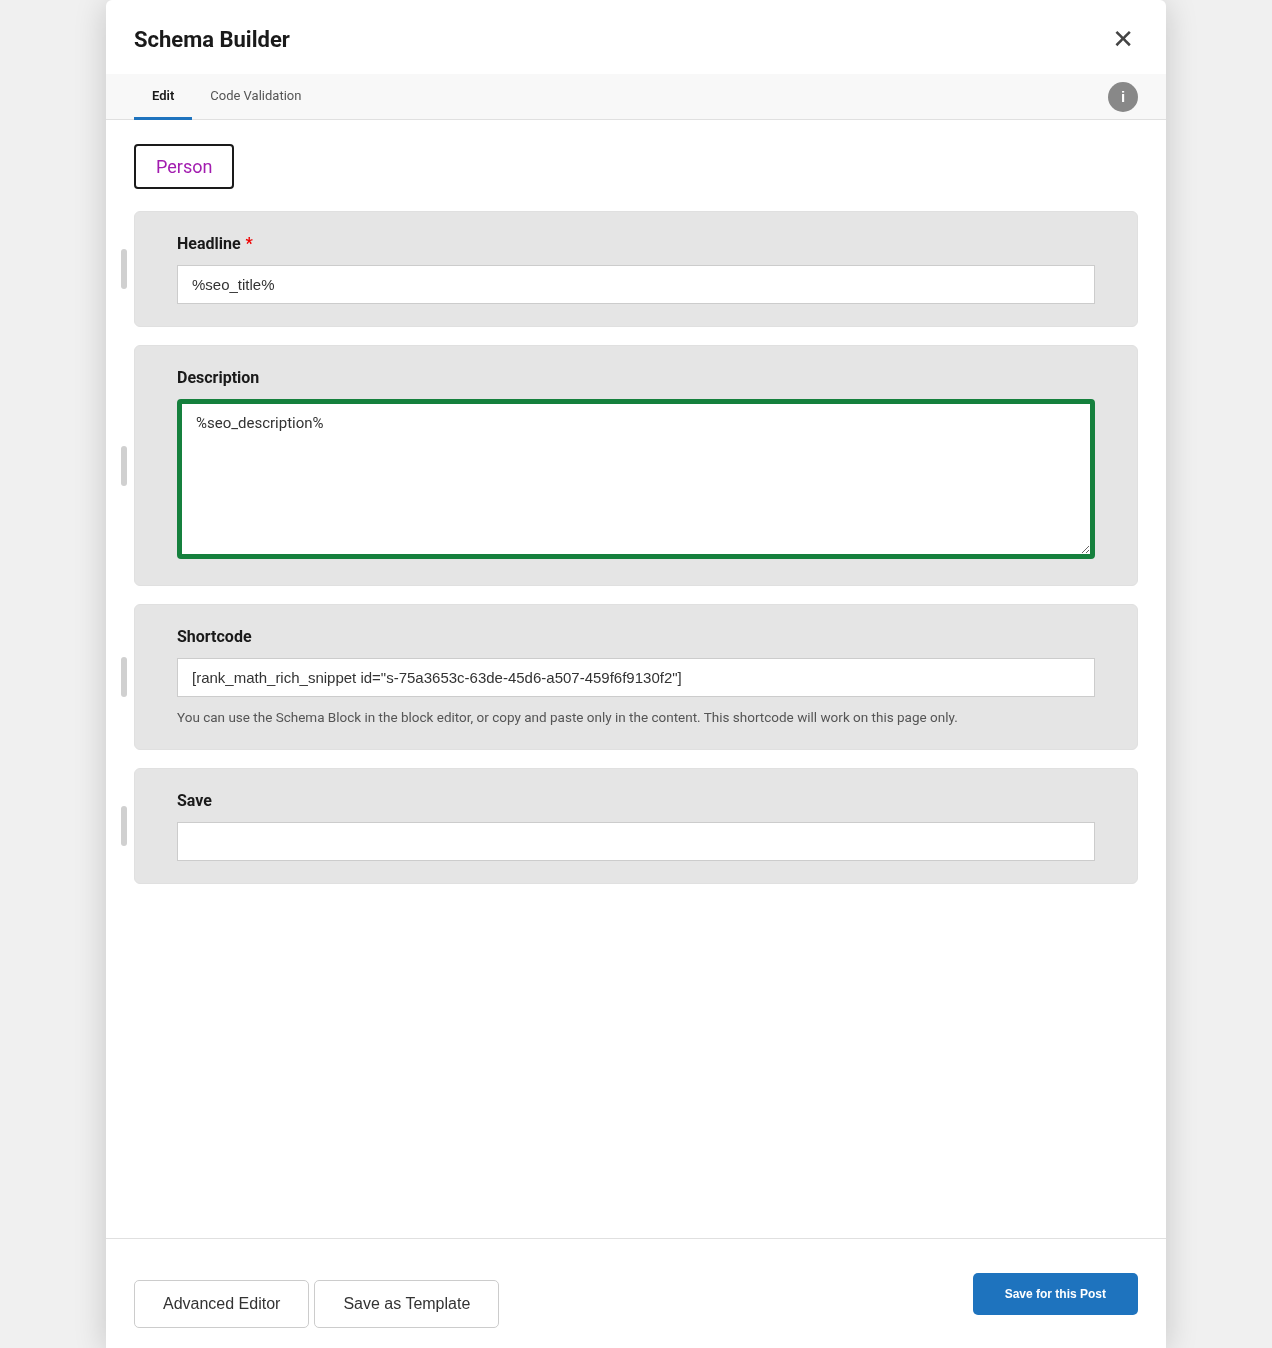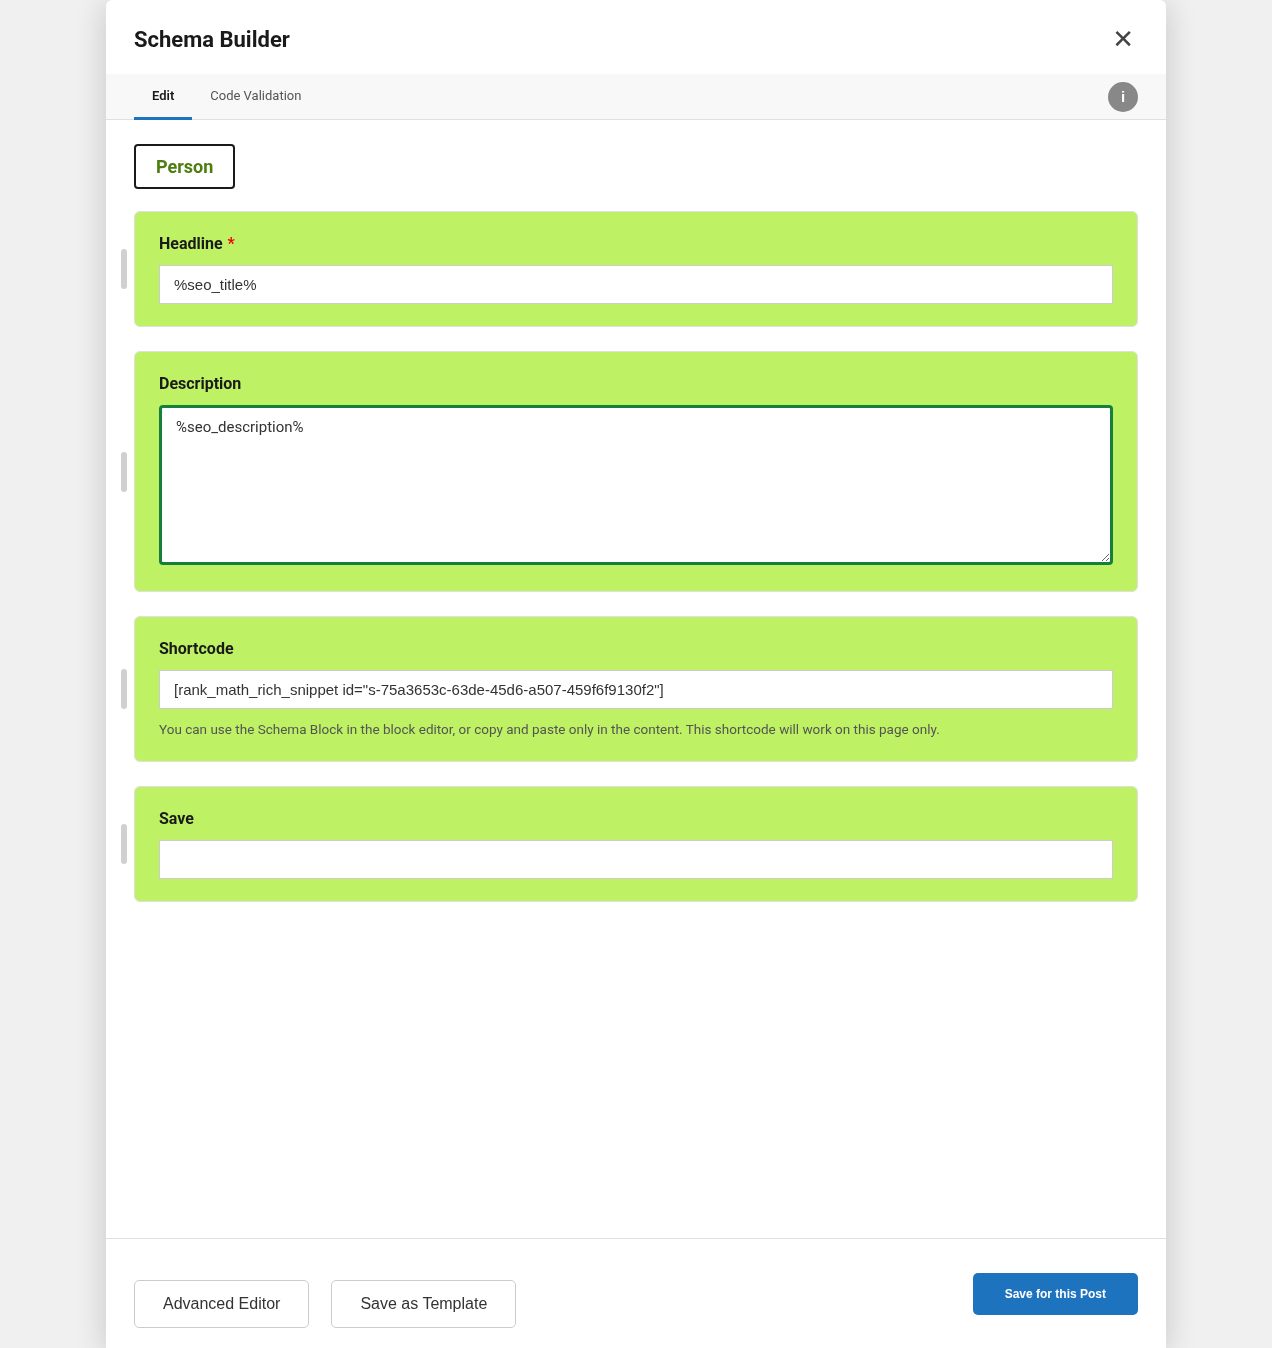--- a/index.html
+++ b/index.html
@@ -110,33 +110,33 @@
       overflow-y: auto;
     }
 
     
     .schema-type-badge {
       display: inline-block;
       border: 2px solid #1a1a1a;
       border-radius: 4px;
       padding: 10px 20px;
       font-size: 18px;
-      font-weight: 700;
-      color: #4d7c0f;
+      font-weight: 400;
+      color: #a21caf;
       margin-bottom: 22px;
       background: #fff;
     }
 
     
     .field-section {
-      background: #bef264;
+      background: #e5e5e5;
       border: 1px solid #e0e0e0;
       border-radius: 6px;
-      padding: 22px 24px;
-      margin-bottom: 24px;
+      padding: 22px 42px;
+      margin-bottom: 18px;
       position: relative;
     }
 
     .field-label {
       font-size: 16px;
       font-weight: 700;
       color: #1a1a1a;
       margin-bottom: 12px;
       display: flex;
       align-items: center;
@@ -155,21 +155,21 @@
       border-radius: 0;
       font-size: 15px;
       color: #333;
       background: #fff;
       outline: none;
     }
 
     .field-textarea {
       width: 100%;
       padding: 10px 14px;
-      border: 3px solid #15803d;
+      border: 5px solid #15803d;
       border-radius: 4px;
       font-size: 15px;
       color: #333;
       background: #fff;
       resize: vertical;
       min-height: 160px;
       outline: none;
       font-family: inherit;
     }
 
@@ -199,21 +199,21 @@
       align-items: center;
       justify-content: space-between;
       padding: 20px 28px;
       border-top: 1px solid #e0e0e0;
       background: #fff;
       margin-top: auto;
     }
 
     .footer-left {
       display: flex;
-      gap: 22px;
+      gap: 5px;
       margin-top: 21px;
     }
 
     .btn-secondary {
       padding: 14px 28px;
       font-size: 16px;
       font-weight: 500;
       color: #333;
       background: #fff;
       border: 1.5px solid #ccc;

